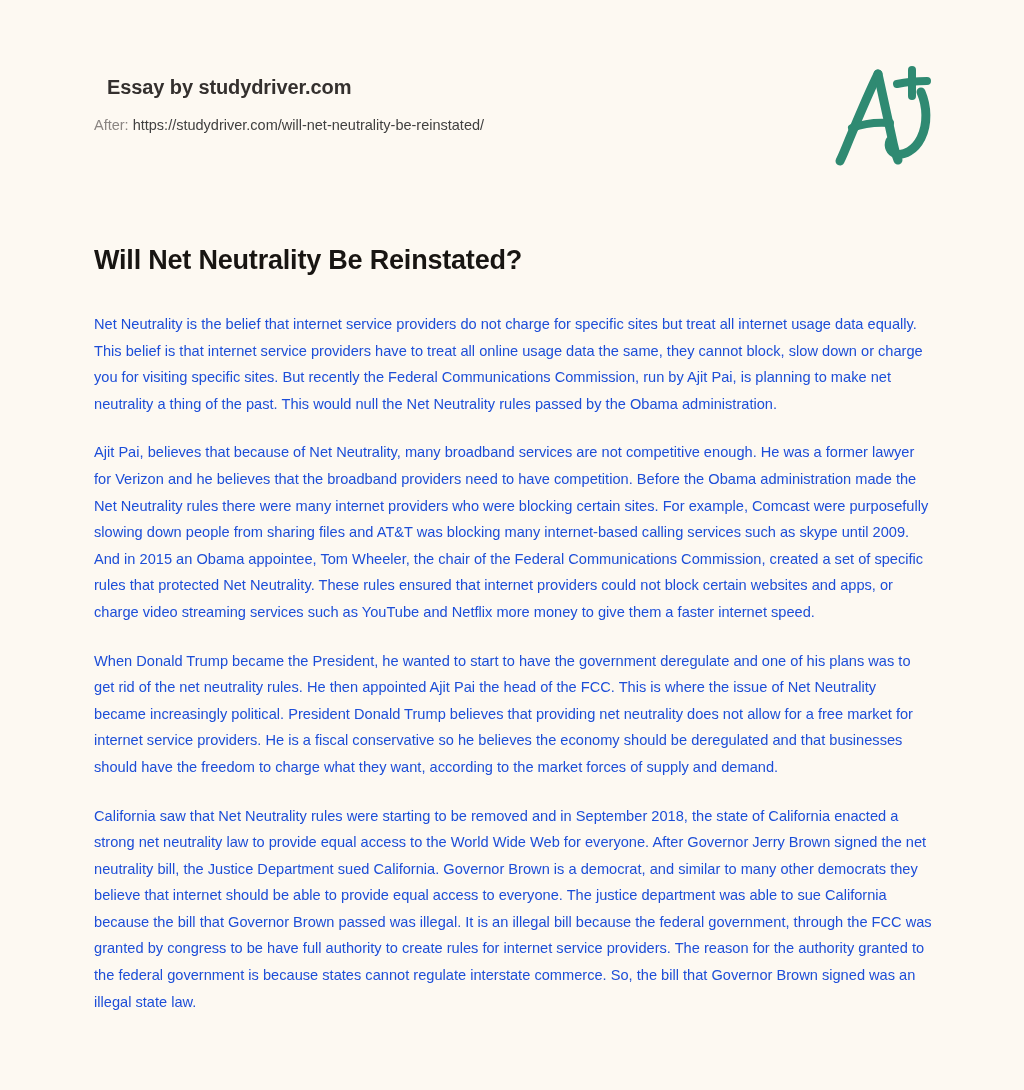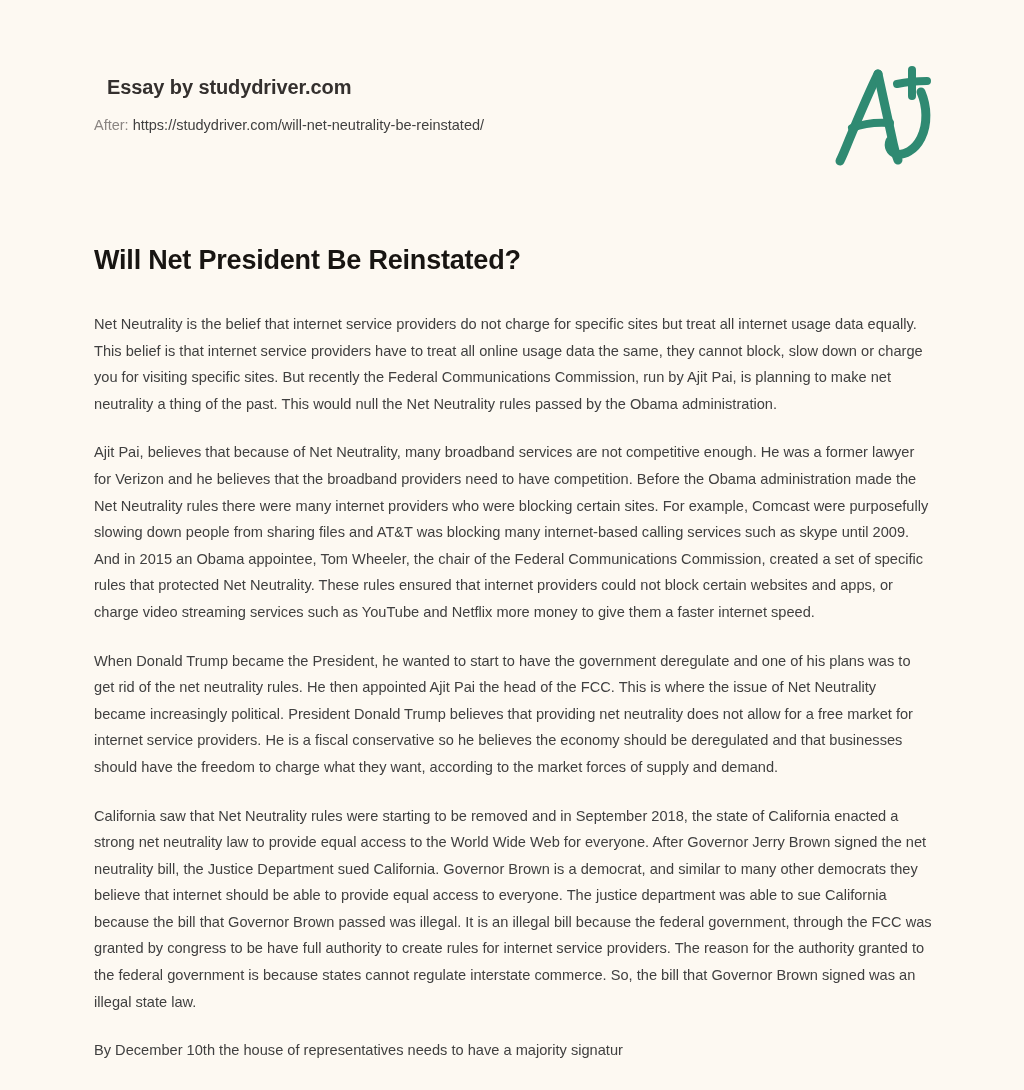--- a/index.html
+++ b/index.html
@@ -90,21 +90,21 @@
     font-weight: 600;
     line-height: 34px;
     color: #181512;
     letter-spacing: -0.2px;
   }
 
   .article-body p {
     margin: 0 0 22px 0;
     font-size: 14.6px;
     line-height: 26.6px;
-    color: #404040;
+    color: #1d4ed8;
     text-align: left;
     letter-spacing: 0.01px;
   }
   .article-body p:last-child { margin-bottom: 0; }
 
   .truncated { }
 </style>
 </head>
 <body>
 
@@ -137,25 +137,24 @@
 
           <path d="M71 22 C80 20, 92 19, 101 19" stroke-width="8"></path>
         </g>
       </svg>
     </div>
 
   </div>
 
   <div class="article">
 
-    <h2 class="article-title">Will Net President Be Reinstated?</h2>
+    <h2 class="article-title">Will Net Neutrality Be Reinstated?</h2>
 
     <div class="article-body">
       <p>Net Neutrality is the belief that internet service providers do not charge for specific sites but treat all internet usage data equally. This belief is that internet service providers have to treat all online usage data the same, they cannot block, slow down or charge you for visiting specific sites. But recently the Federal Communications Commission, run by Ajit Pai, is planning to make net neutrality a thing of the past. This would null the Net Neutrality rules passed by the Obama administration.</p>
       <p>Ajit Pai, believes that because of Net Neutrality, many broadband services are not competitive enough. He was a former lawyer for Verizon and he believes that the broadband providers need to have competition. Before the Obama administration made the Net Neutrality rules there were many internet providers who were blocking certain sites. For example, Comcast were purposefully slowing down people from sharing files and AT&amp;T was blocking many internet-based calling services such as skype until 2009. And in 2015 an Obama appointee, Tom Wheeler, the chair of the Federal Communications Commission, created a set of specific rules that protected Net Neutrality. These rules ensured that internet providers could not block certain websites and apps, or charge video streaming services such as YouTube and Netflix more money to give them a faster internet speed.</p>
       <p>When Donald Trump became the President, he wanted to start to have the government deregulate and one of his plans was to get rid of the net neutrality rules. He then appointed Ajit Pai the head of the FCC. This is where the issue of Net Neutrality became increasingly political. President Donald Trump believes that providing net neutrality does not allow for a free market for internet service providers. He is a fiscal conservative so he believes the economy should be deregulated and that businesses should have the freedom to charge what they want, according to the market forces of supply and demand.</p>
       <p>California saw that Net Neutrality rules were starting to be removed and in September 2018, the state of California enacted a strong net neutrality law to provide equal access to the World Wide Web for everyone. After Governor Jerry Brown signed the net neutrality bill, the Justice Department sued California. Governor Brown is a democrat, and similar to many other democrats they believe that internet should be able to provide equal access to everyone. The justice department was able to sue California because the bill that Governor Brown passed was illegal. It is an illegal bill because the federal government, through the FCC was granted by congress to be have full authority to create rules for internet service providers. The reason for the authority granted to the federal government is because states cannot regulate interstate commerce. So, the bill that Governor Brown signed was an illegal state law.</p>
-      <p class="truncated">By December 10th the house of representatives needs to have a majority signatur</p>
     </div>
 
   </div>
 
 </div>
 
 </body></html>

